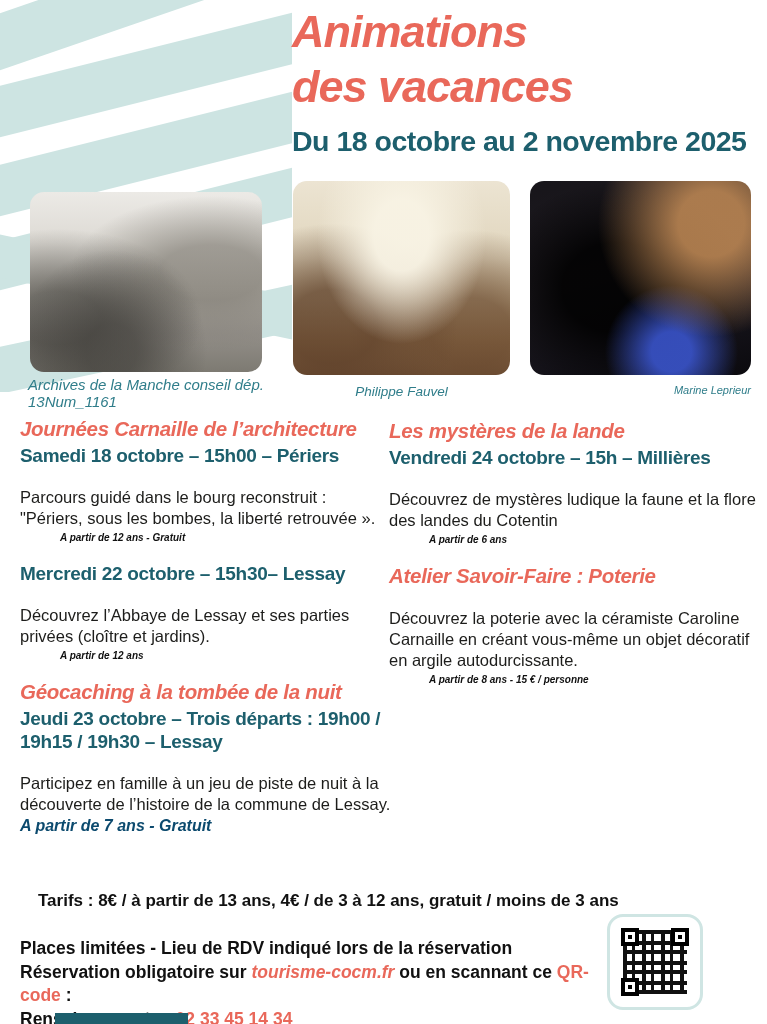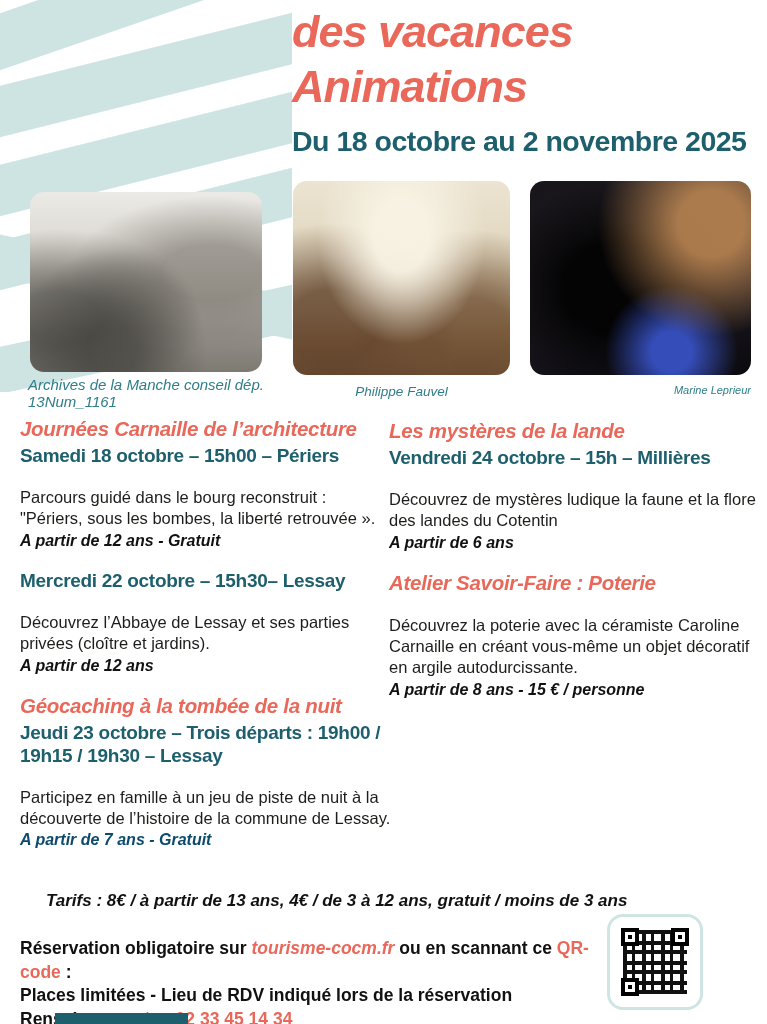--- a/index.html
+++ b/index.html
@@ -54,25 +54,25 @@
   
   .col{position:absolute;z-index:2;}
   .col-left{left:20px;top:417px;width:372px;}
   .col-right{left:389px;top:419px;width:378px;}
   .event{margin-bottom:19px;}
   .event-title{color:#e9685a;font-weight:bold;font-style:italic;font-size:20.5px;
                line-height:24px;letter-spacing:-0.3px;}
   .event-date{color:#1d5f6d;font-weight:bold;font-size:19px;line-height:23px;
               margin-top:3px;letter-spacing:-0.3px;}
   .event-desc{font-size:16.5px;line-height:21px;margin-top:20px;color:#1d1d1b;}
-  .event-age{font-size:16px;font-weight:bold;font-style:italic;margin-top:3px;color:#111111;}
+  .event-age{font-size:10px;font-weight:bold;font-style:italic;margin-top:3px;color:#111111;margin-left:40px;}
   .age-inline{font-size:16px;font-weight:bold;font-style:italic;color:#0c4a6e;}
   
-  .tarifs{position:absolute;left:46px;top:891px;width:620px;z-index:2;
-          font-size:17px;font-weight:bold;font-style:italic;color:#111111;}
+  .tarifs{position:absolute;left:38px;top:891px;width:620px;z-index:2;
+          font-size:17px;font-weight:bold;color:#111111;}
   .resa{position:absolute;left:20px;top:937px;width:585px;z-index:2;
         font-size:17.5px;font-weight:bold;line-height:23.5px;color:#111111;}
   .link-coral{color:#e9685a;font-style:italic;text-decoration:none;}
   .coral{color:#e9685a;}
   .qr-box{position:absolute;left:607px;top:914px;width:96px;height:96px;z-index:2;
           border:3px solid #cfe5e3;border-radius:16px;background:#ffffff;box-sizing:border-box;}
   .qr{position:absolute;left:13px;top:13px;width:64px;height:64px;
       background-image:
         repeating-linear-gradient(90deg,#111 0 4px,transparent 4px 9px,#111 9px 12px,transparent 12px 19px),
         repeating-linear-gradient(0deg,#111 0 4px,#fff 4px 9px,#111 9px 13px,#fff 13px 20px);}
@@ -91,22 +91,22 @@
     <div class="stripe s1"></div>
     <div class="stripe s2"></div>
     <div class="stripe s3"></div>
     <div class="stripe s4"></div>
     <div class="stripe s5"></div>
     <div class="stripe s6"></div>
   </div>
 
   <div class="header">
     <div class="title">
+      <div>Animations</div>
       <div>des vacances</div>
-      <div>Animations</div>
     </div>
     <div class="subtitle">Du 18 octobre au 2 novembre 2025</div>
   </div>
 
   <div class="photo photo-war"></div>
   <div class="photo photo-church"></div>
   <div class="photo photo-night"></div>
   <div class="caption cap-war">Archives de la Manche  conseil dép. 13Num_1161</div>
   <div class="caption cap-church">Philippe Fauvel</div>
   <div class="caption cap-night">Marine Leprieur</div>
@@ -140,22 +140,22 @@
     <div class="event">
       <div class="event-title">Atelier Savoir-Faire : Poterie</div>
       <div class="event-desc">Découvrez la poterie avec la céramiste Caroline Carnaille en créant vous-même un objet décoratif en argile autodurcissante.</div>
       <div class="event-age">A partir de 8 ans - 15 € / personne</div>
     </div>
   </div>
 
   <div class="tarifs">Tarifs : 8€ / à partir de 13 ans, 4€ / de 3 à 12 ans, gratuit / moins de 3 ans</div>
 
   <div class="resa">
+    <div>Places limitées - Lieu de RDV indiqué lors de la réservation</div>
     <div><span>Réservation obligatoire sur </span><a href="#" class="link-coral">tourisme-cocm.fr</a><span> ou en scannant ce </span><span class="coral">QR-code</span><span> :</span></div>
-    <div>Places limitées - Lieu de RDV indiqué lors de la réservation</div>
     <div><span>Renseignements : </span><span class="coral">02 33 45 14 34</span></div>
   </div>
 
   <div class="qr-box">
     <div class="qr">
       <div class="finder f-tl"></div>
       <div class="finder f-tr"></div>
       <div class="finder f-bl"></div>
     </div>
   </div>

